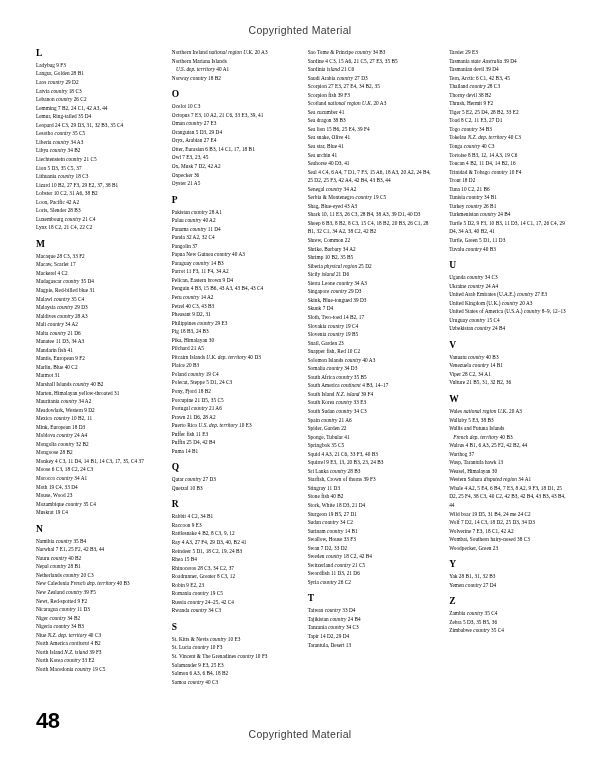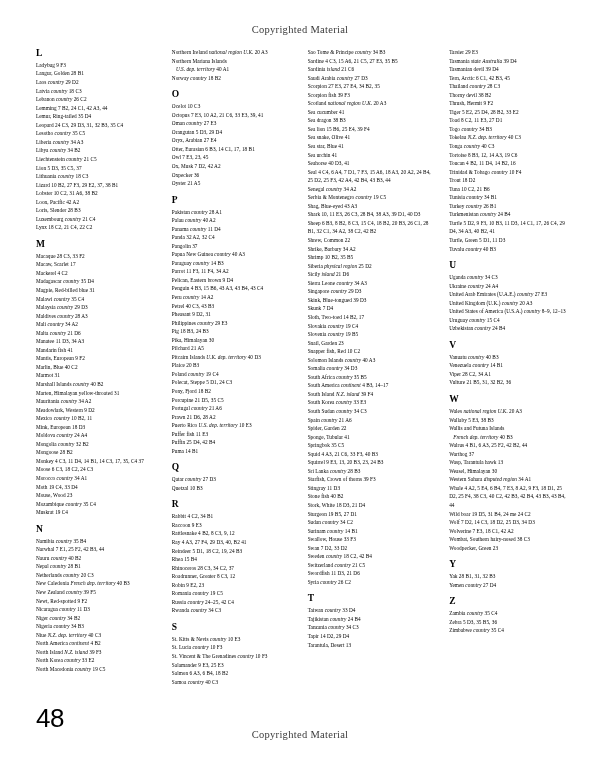--- a/index.html
+++ b/index.html
@@ -19,21 +19,21 @@
     position: relative;
     width: 600px;
     height: 762px;
     box-sizing: border-box;
   }
   .copyright {
     position: absolute;
     left: 0;
     width: 100%;
     text-align: center;
-    font-family: Liberation Serif, serif;
+    font-family: Liberation Sans, sans-serif;
     font-size: 10.5px;
     color: #3a3a3a;
     letter-spacing: 0.3px;
   }
   .copyright.top { top: 24px; }
   .copyright.bottom { bottom: 22px; }
 
   .columns {
     position: absolute;
     top: 48px;
@@ -70,22 +70,22 @@
   }
   .entry i {
     font-style: italic;
   }
 
   .pagenum {
     position: absolute;
     left: 36px;
     bottom: 28px;
     font-family: "Liberation Sans", sans-serif;
-    font-size: 26px;
-    font-weight: normal;
+    font-size: 22px;
+    font-weight: bold;
     color: #000;
     letter-spacing: -0.5px;
   }
 </style>
 </head>
 <body>
 
 <div class="page">
 
   <div class="copyright top">Copyrighted Material</div>

